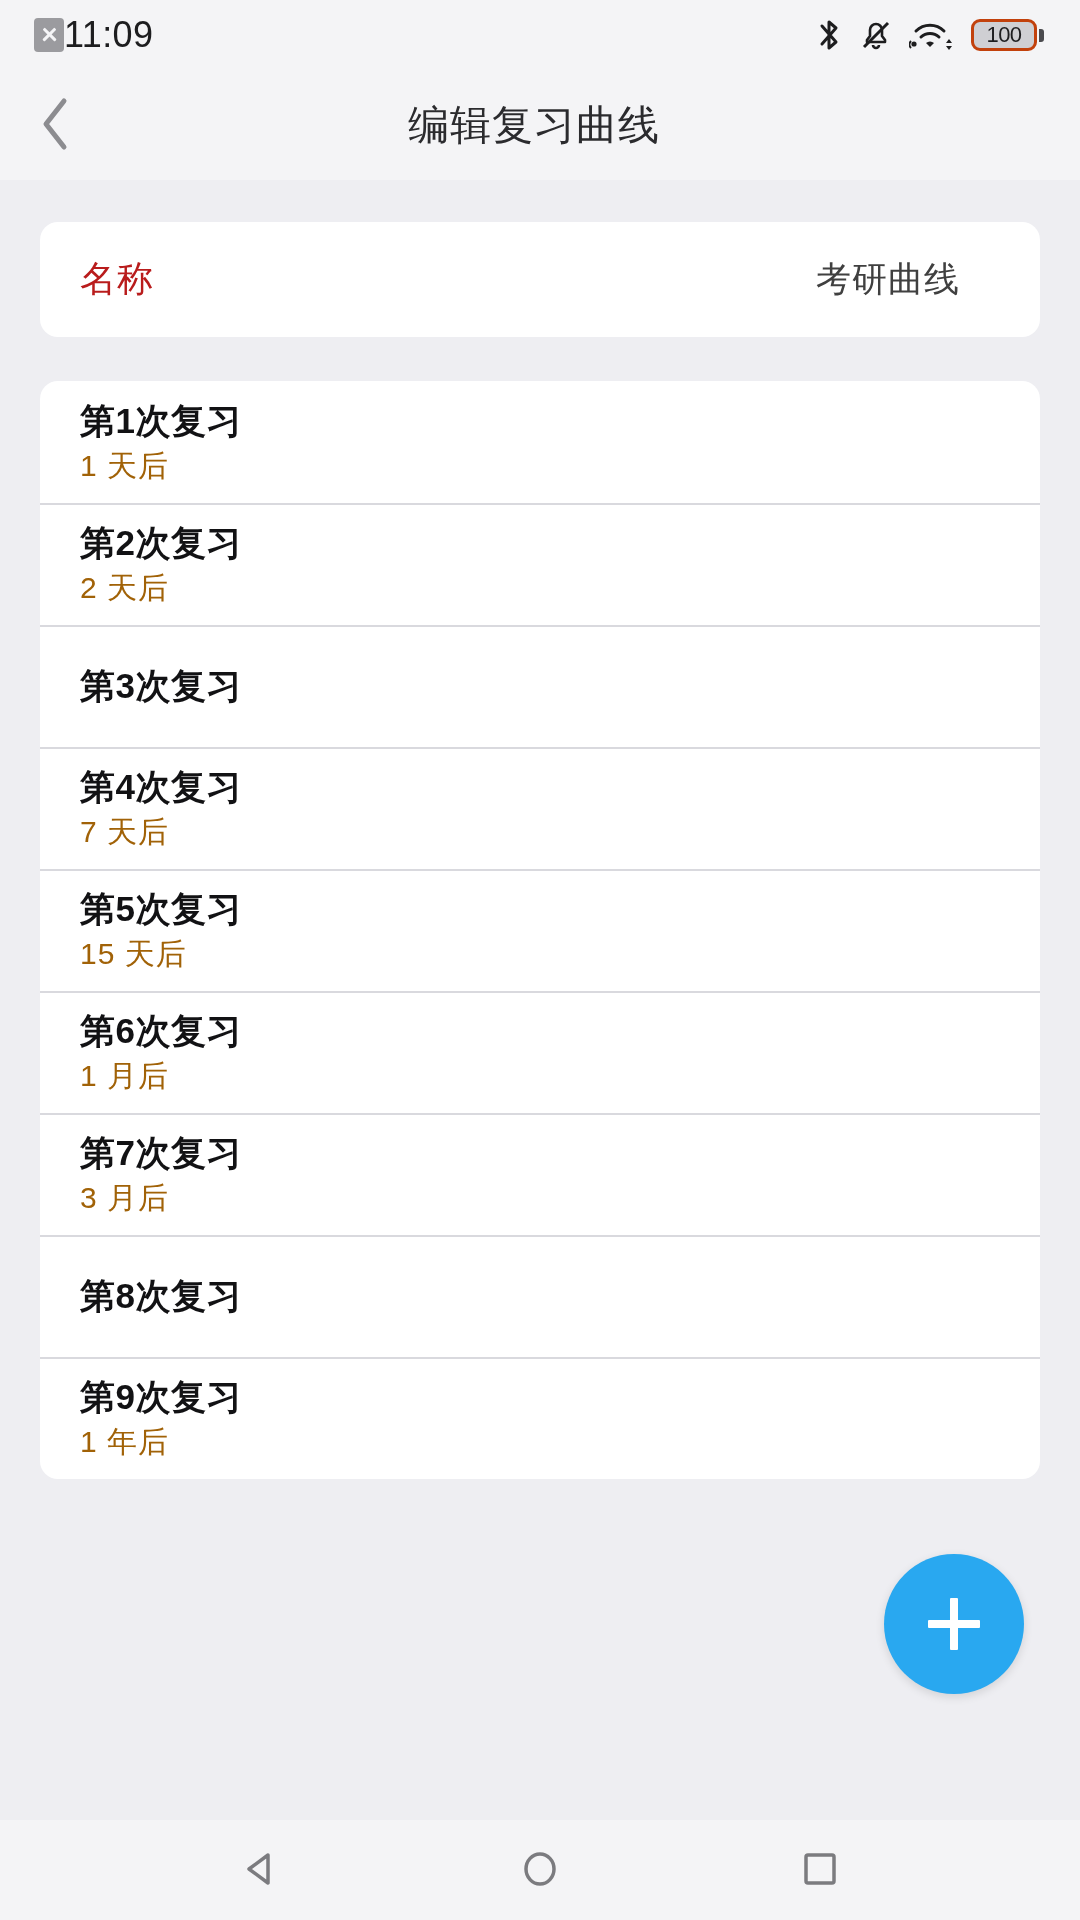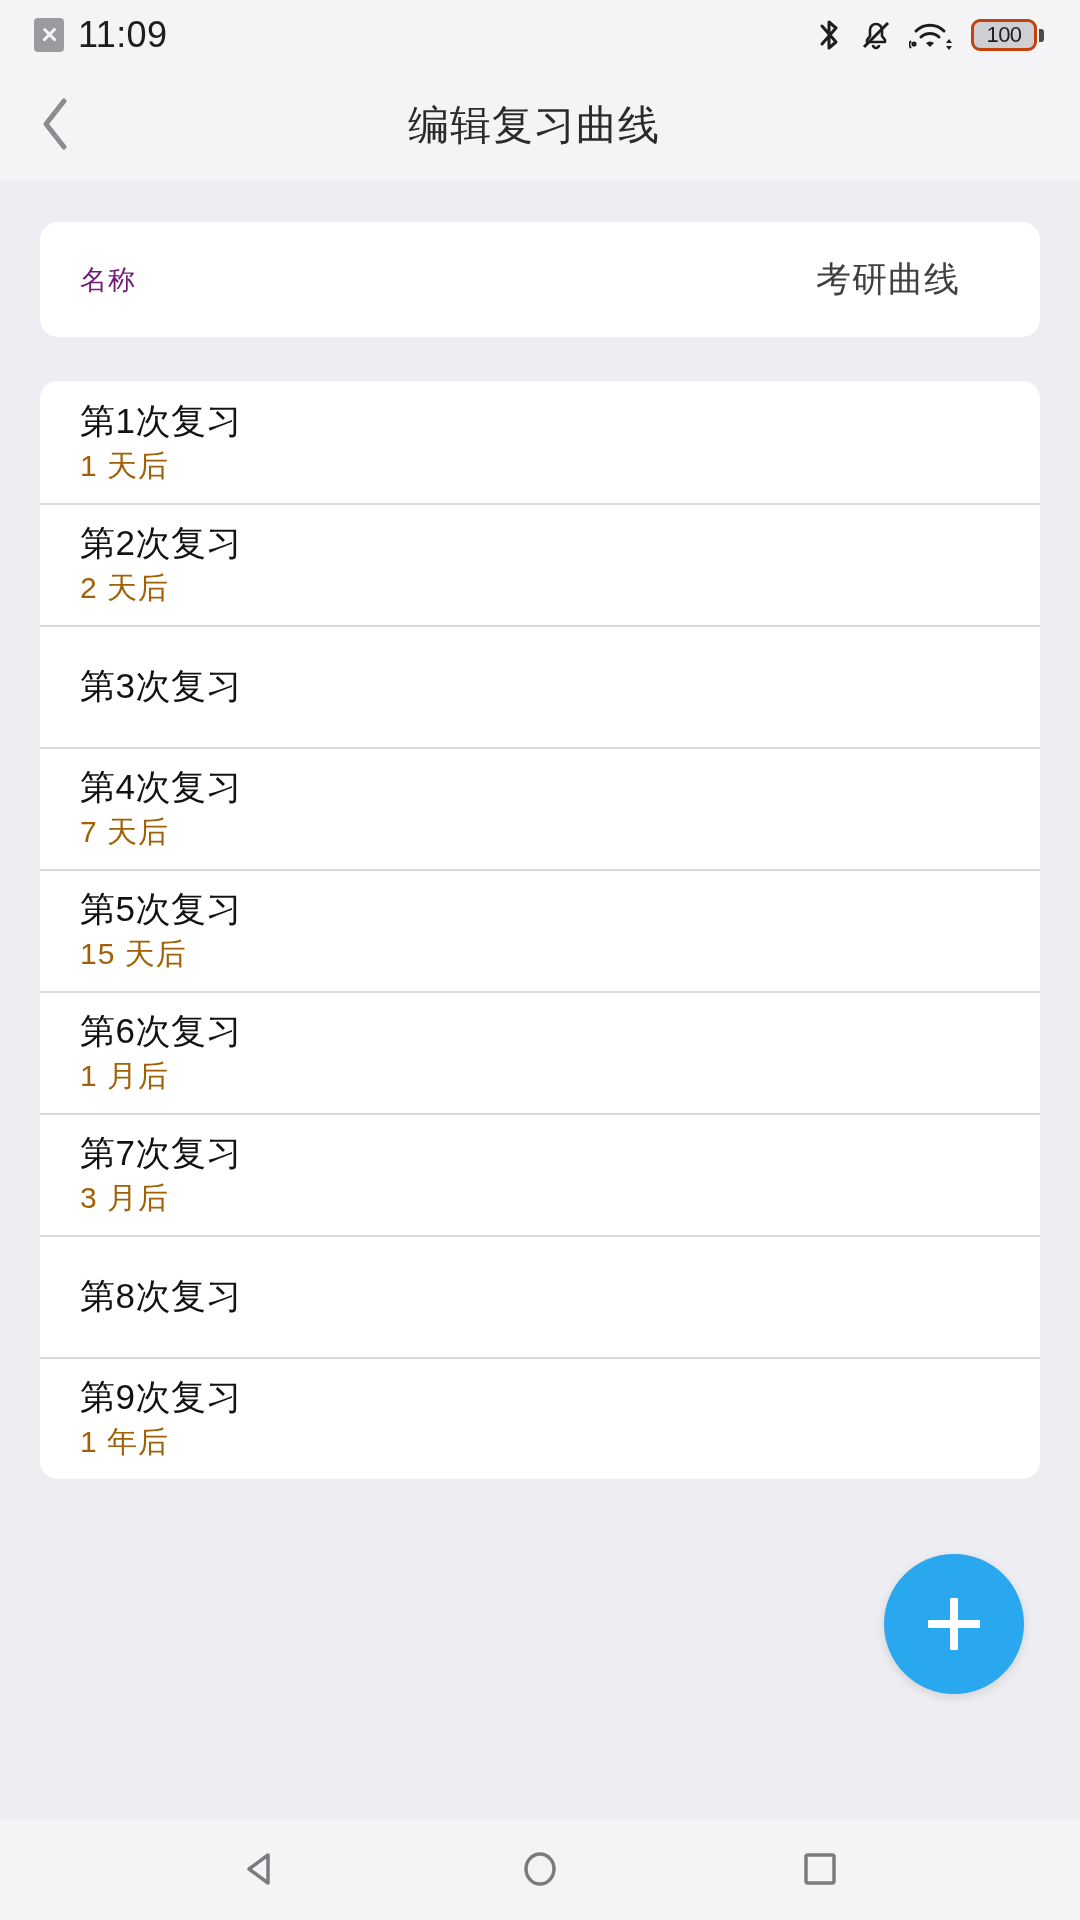--- a/index.html
+++ b/index.html
@@ -32,21 +32,20 @@
     background: #f4f4f6;
     display: flex;
     align-items: center;
     justify-content: space-between;
     padding: 0 36px 0 34px;
   }
 
   .status-left {
     display: flex;
     align-items: center;
-    gap: 14px;
   }
 
   .sms-badge {
     width: 30px;
     height: 34px;
     background: #9b9b9f;
     border-radius: 4px 4px 4px 4px;
     position: relative;
     display: flex;
     align-items: center;
@@ -157,22 +156,22 @@
   .name-card {
     margin-top: 42px;
     height: 115px;
     display: flex;
     align-items: center;
     justify-content: space-between;
     padding: 0 40px;
   }
 
   .name-label {
-    font-size: 27px;
-    color: #701a75;
+    font-size: 36px;
+    color: #b91c1c;
     letter-spacing: 1px;
   }
 
   .name-value {
     font-size: 35px;
     color: #404040;
     letter-spacing: 1px;
     padding-right: 40px;
   }
 
@@ -199,20 +198,21 @@
     right: 0;
     height: 1.5px;
     background: #d9d9de;
   }
 
   .review-title {
     font-size: 35px;
     color: #121214;
     letter-spacing: 0.5px;
     line-height: 1.2;
+    font-weight: bold;
   }
 
   .review-sub {
     font-size: 30px;
     color: #a16207;
     letter-spacing: 1px;
     line-height: 1.2;
     margin-top: 6px;
   }
 

